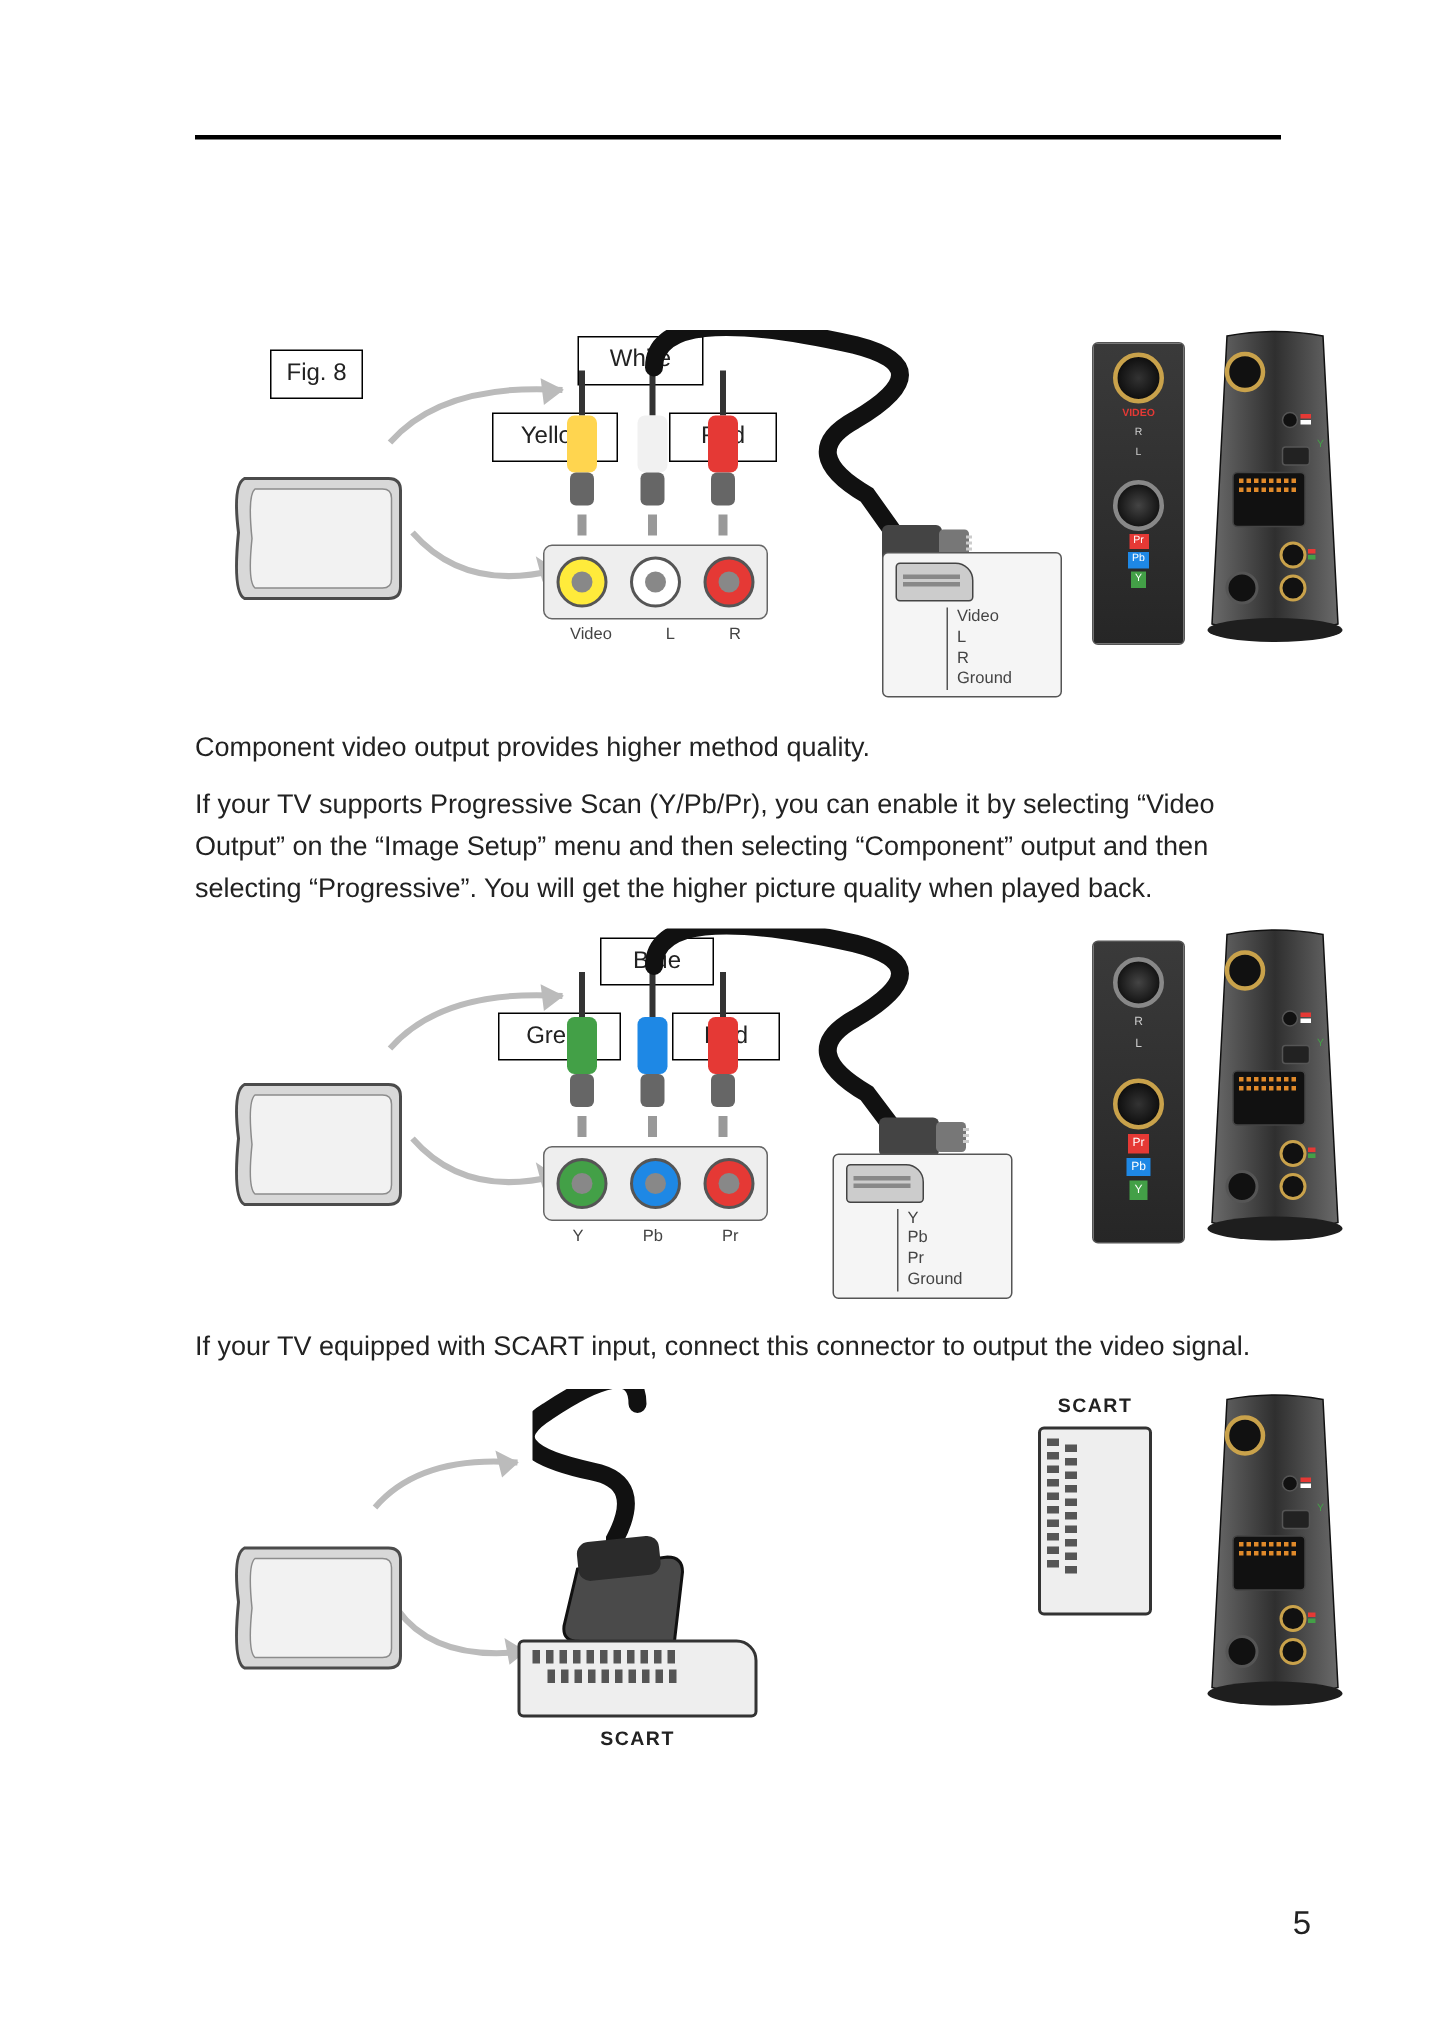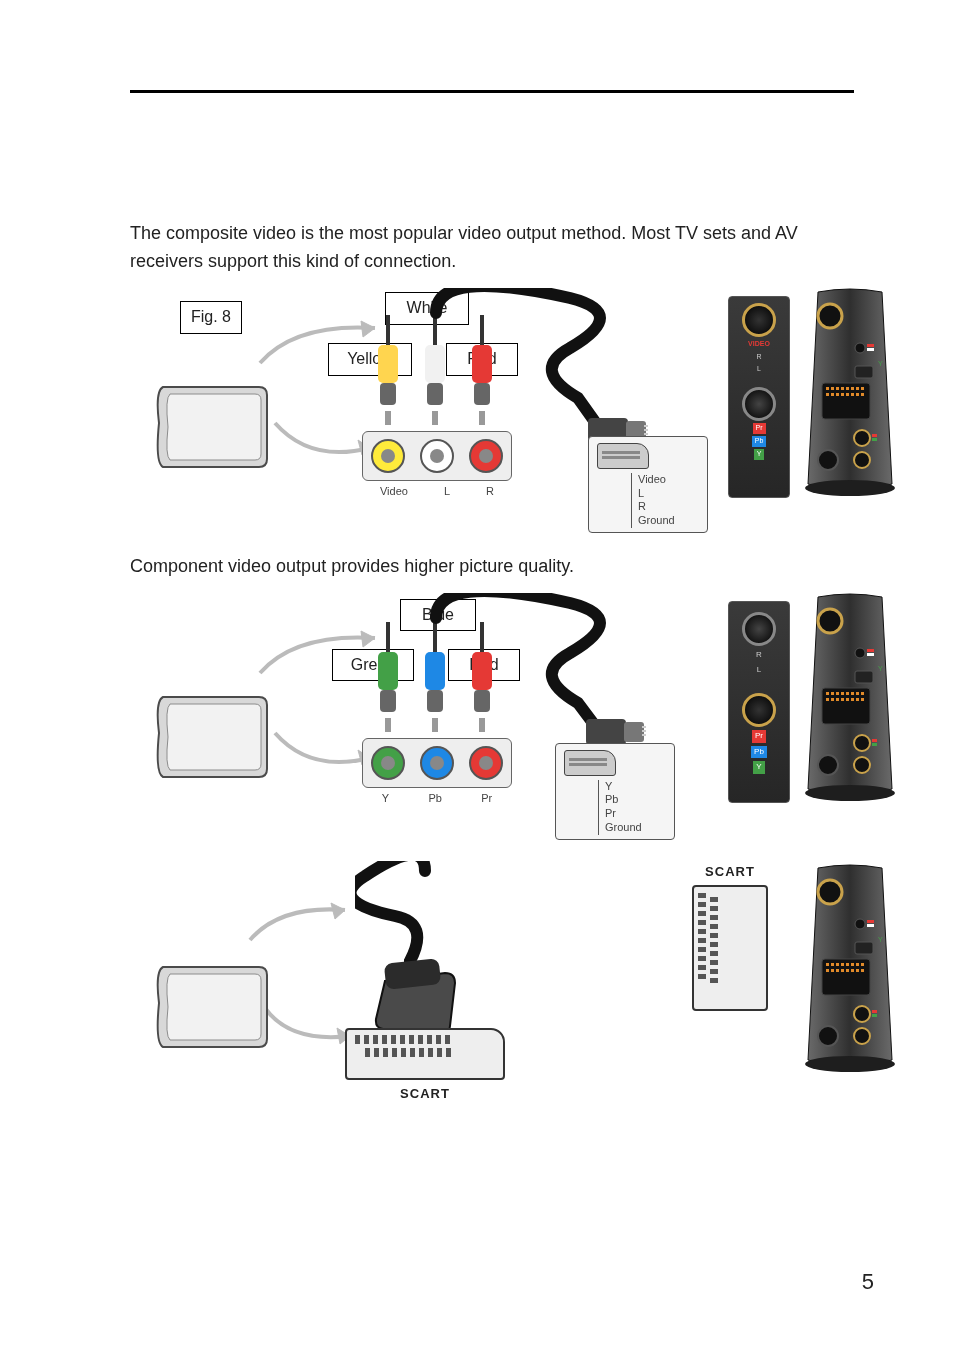--- a/index.html
+++ b/index.html
@@ -180,21 +180,20 @@
 </style>
 </head>
 <body>
 
 <div class="page">
   <div class="top-rule"></div>
 
   <div class="content">
 
     <div class="section">
-      <p class="para">The composite video is the most popular video output method. Most TV sets and AV receivers support this kind of connection.</p>
 
       <div class="figure">
 
         <svg class="arrow-svg" style="left:120px; top:105px; width:120px; height:70px;" viewBox="0 0 120 70">
           <path d="M5 30 Q40 70 100 55" fill="none" stroke-width="4"></path>
           <polygon points="100,55 88,47 92,62"></polygon>
         </svg>
         <svg class="arrow-svg" style="left:105px; top:30px; width:130px; height:60px;" viewBox="0 0 130 60">
           <path d="M5 45 Q40 5 120 10" fill="none" stroke-width="4"></path>
           <polygon points="120,10 106,3 108,19"></polygon>
@@ -333,21 +332,22 @@
               <rect x="72" y="150" width="5" height="3" fill="#43a047"></rect>
             <circle cx="62" cy="172" r="8" fill="#111" stroke="#c9a24b" stroke-width="2"></circle>
             <circle cx="28" cy="172" r="10" fill="#111" stroke="#555" stroke-width="2"></circle>
           </svg>
         </div>
 
       </div>
     </div>
 
     <div class="section">
-      <p class="para">Component video output provides higher picture quality.</p>
+      <p class="para">Component video output provides higher method quality.</p>
+      <p class="para">If your TV supports Progressive Scan (Y/Pb/Pr), you can enable it by selecting “Video Output” on the “Image Setup” menu and then selecting “Component” output and then selecting “Progressive”. You will get the higher picture quality when played back.</p>
 
       <div class="figure">
 
         <svg class="arrow-svg" style="left:120px; top:110px; width:120px; height:70px;" viewBox="0 0 120 70">
           <path d="M5 30 Q40 70 100 55" fill="none" stroke-width="4"></path>
           <polygon points="100,55 88,47 92,62"></polygon>
         </svg>
         <svg class="arrow-svg" style="left:105px; top:35px; width:130px; height:60px;" viewBox="0 0 130 60">
           <path d="M5 45 Q40 5 120 10" fill="none" stroke-width="4"></path>
           <polygon points="120,10 106,3 108,19"></polygon>
@@ -481,20 +481,21 @@
               <rect x="72" y="146" width="5" height="3" fill="#e53935"></rect>
               <rect x="72" y="150" width="5" height="3" fill="#43a047"></rect>
             <circle cx="62" cy="172" r="8" fill="#111" stroke="#c9a24b" stroke-width="2"></circle>
             <circle cx="28" cy="172" r="10" fill="#111" stroke="#555" stroke-width="2"></circle>
           </svg>
         </div>
       </div>
     </div>
 
     <div class="section" style="margin-bottom:0;">
+      <p class="para">If your TV equipped with SCART input, connect this connector to output the video signal.</p>
 
       <div class="figure" style="height:230px;">
 
         <svg class="arrow-svg" style="left:95px; top:42px; width:110px; height:50px;" viewBox="0 0 110 50">
           <path d="M5 40 Q35 5 100 10" fill="none" stroke-width="4"></path>
           <polygon points="100,10 86,3 90,19"></polygon>
         </svg>
         <svg class="arrow-svg" style="left:110px; top:130px; width:100px; height:60px;" viewBox="0 0 100 60">
           <path d="M5 20 Q30 55 90 48" fill="none" stroke-width="4"></path>
           <polygon points="90,48 77,40 80,56"></polygon>

